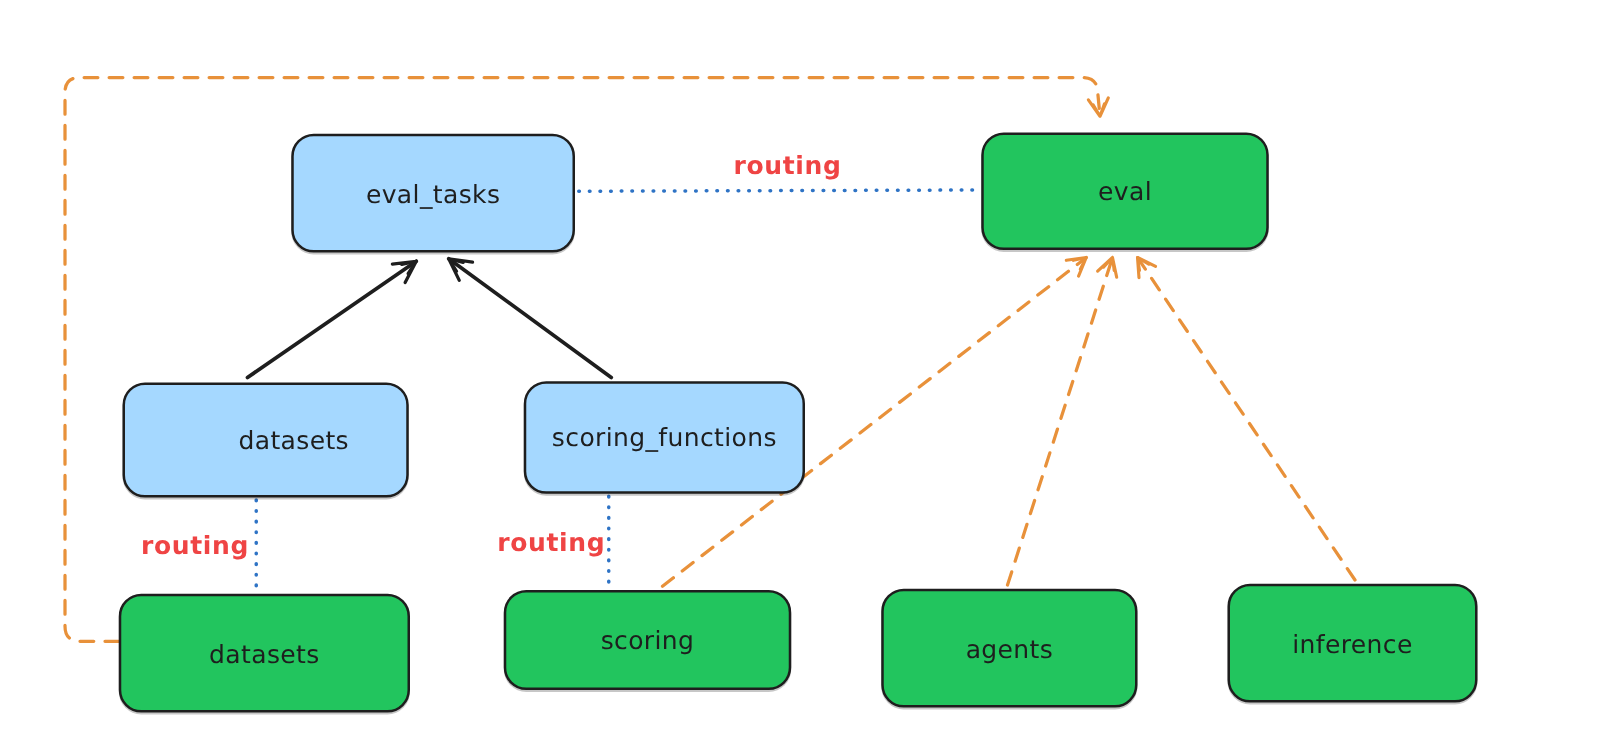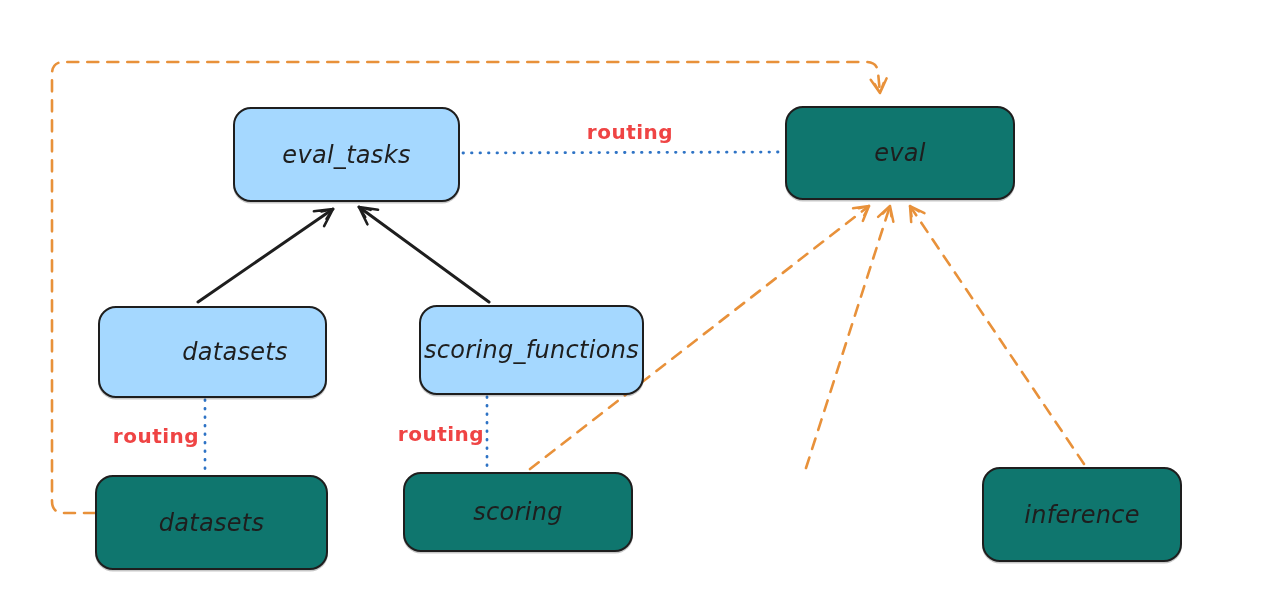--- a/index.html
+++ b/index.html
@@ -23,27 +23,26 @@
   }
   .node {
     position: absolute;
     box-sizing: border-box;
     border: 2.5px solid #1e1e1e;
     border-radius: 18px;
     display: flex;
     align-items: center;
     justify-content: center;
     color: #1e1e1e;
-    font-size: 24px;
+    font-size: 20px;
     letter-spacing: 0.3px;
     box-shadow: 0 1.5px 0 rgba(30,30,30,0.25);
-    font-style: italic;
   }
   .node.blue  { background: #a5d8ff; }
-  .node.green { background: #0f766e; }
+  .node.green { background: #22c55e; }
   .node span { white-space: nowrap; }
   .edge-label {
     position: absolute;
     width: 120px;
     text-align: center;
     color: #ef4444;
     font-size: 20px;
     font-weight: 600;
     letter-spacing: 0.5px;
   }
@@ -93,20 +92,23 @@
   </div>
 
   <div class="node green" style="left:95px; top:475px; width:233px; height:95px;">
     <span>datasets</span>
   </div>
 
   <div class="node green" style="left:385px; top:472px; width:230px; height:80px;margin-left:18px;">
     <span>scoring</span>
   </div>
 
+  <div class="node green" style="left:705px; top:471px; width:205px; height:95px;">
+    <span>agents</span>
+  </div>
 
   <div class="node green" style="left:982px; top:467px; width:200px; height:95px;">
     <span>inference</span>
   </div>
 
   <div class="edge-label" style="left:570px; top:120px;">routing</div>
   <div class="edge-label" style="left:96px; top:424px;">routing</div>
   <div class="edge-label" style="left:381px; top:422px;">routing</div>
 
 </div>

